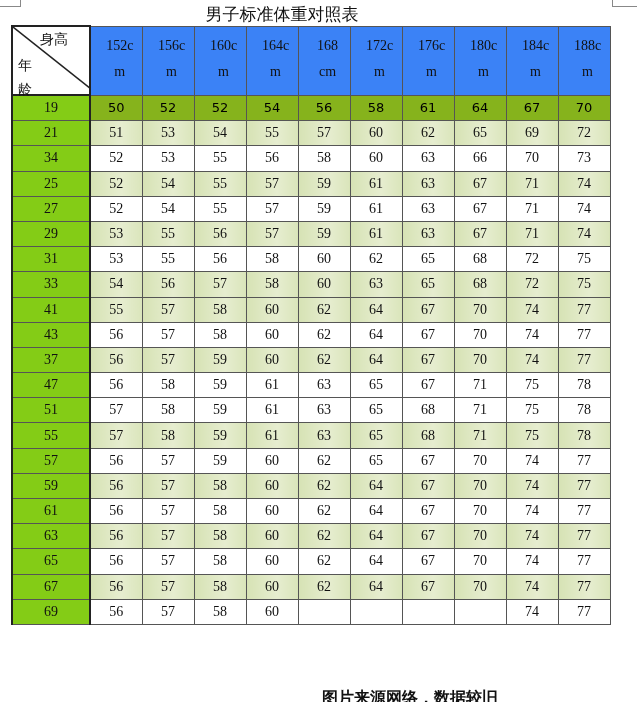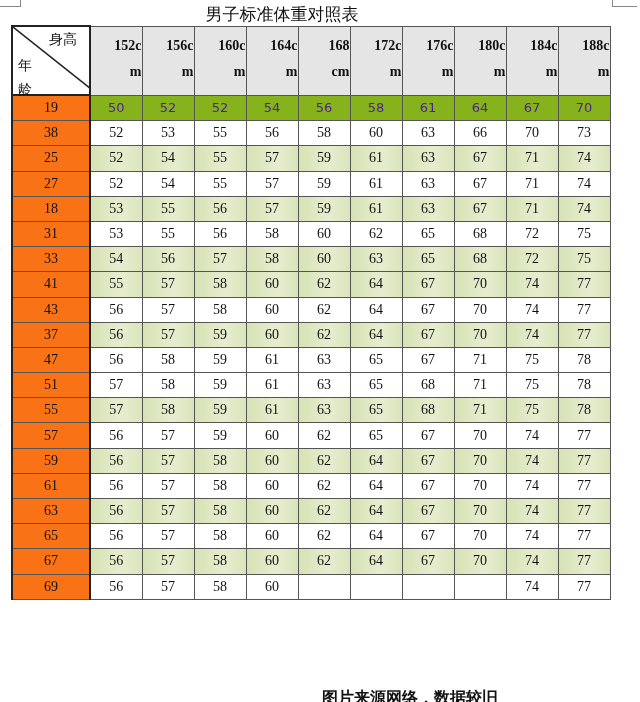--- a/index.html
+++ b/index.html
@@ -4,27 +4,27 @@
 <style>
   html, body { margin: 0; padding: 0; background: #ffffff; }
   body { width: 640px; height: 702px; overflow: hidden; position: relative; font-family: "DejaVu Serif", "Liberation Serif", serif; color: #111; }
   .corner-box { position: absolute; top: -4px; width: 24px; height: 10px; border: 1px solid #888; border-top: none; }
   .corner-box.left { left: -4px; border-left: none; }
   .corner-box.right { left: 612px; border-right: none; }
   .title { position: absolute; top: 3px; left: 0; width: 556px; text-align: center; font-family: "DejaVu Sans", sans-serif; font-size: 17px; letter-spacing: 0px; }
   .title span { margin-left: 8px; }
   table.wt { position: absolute; top: 25px; left: 11px; border-collapse: collapse; table-layout: fixed; }
   table.wt td, table.wt th { border: 1px solid #555; padding: 0; text-align: center; font-size: 14px; font-family: "Liberation Serif", serif; height: 24.2px; font-weight: normal; }
-  table.wt th.hcell { height: 62px; vertical-align: top; text-align: right; padding: 6px 0 0 7px; font-size: 14px; line-height: 26px; background: #e5e5e5; font-weight: bold; }
+  table.wt th.hcell { height: 62px; vertical-align: top; text-align: center; padding: 6px 0 0 7px; font-size: 14px; line-height: 26px; background: #3b82f6; }
   table.wt th.corner { position: relative; background: #fff; border: 2px solid #222; }
   .corner svg { position: absolute; left: 0; top: 0; }
-  .corner .top-lbl { position: absolute; right: 12px; top: 4px; font-family: "DejaVu Sans", sans-serif; font-size: 14px; }
+  .corner .top-lbl { position: absolute; right: 21px; top: 4px; font-family: "DejaVu Sans", sans-serif; font-size: 14px; }
   .corner .bot-lbl { position: absolute; left: 4px; top: 26px; font-family: "DejaVu Sans", sans-serif; font-size: 14px; line-height: 24px; width: 16px; }
-  td.age { background: #f97316; border-left: 2px solid #222 !important; border-right: 2px solid #222 !important; font-size: 14px; margin-left: 12px; }
-  tr.hl td.val { background: #86b31c; color: #4c1d95; font-family: "DejaVu Sans", sans-serif; font-size: 13px; }
+  td.age { background: #84cc16; border-left: 2px solid #222 !important; border-right: 2px solid #222 !important; font-size: 14px; margin-left: 12px; }
+  tr.hl td.val { background: #86b31c; color: #000000; font-family: "DejaVu Sans", sans-serif; font-size: 13px; }
   tr.g td.val { background: linear-gradient(90deg, #d6e2b4, #e6edcf 60%, #dae5bb); }
   tr.w td.val { background: #ffffff; }
   td.val { font-size: 14px; }
   .watermark { position: absolute; left: 320px; top: 688px; font-family: "DejaVu Sans", sans-serif; font-weight: bold; font-size: 16px; color: #111; background: #fff; padding: 0 2px; }
 </style>
 </head>
 <body>
 
 <div class="corner-box left"></div>
 <div class="corner-box right"></div>
@@ -103,24 +103,37 @@
         <td class="val">52</td>
         <td class="val">52</td>
         <td class="val">54</td>
         <td class="val">56</td>
         <td class="val">58</td>
         <td class="val">61</td>
         <td class="val">64</td>
         <td class="val">67</td>
         <td class="val">70</td>
       </tr>
-      <tr class="w">
-        <td class="age">38</td>
-        <td class="val">52</td>
+      <tr class="g">
+        <td class="age">21</td>
+        <td class="val">51</td>
         <td class="val">53</td>
+        <td class="val">54</td>
+        <td class="val">55</td>
+        <td class="val">57</td>
+        <td class="val">60</td>
+        <td class="val">62</td>
+        <td class="val">65</td>
+        <td class="val">69</td>
+        <td class="val">72</td>
+      </tr>
+      <tr class="w">
+        <td class="age">34</td>
+        <td class="val">52</td>
+        <td class="val">53</td>
         <td class="val">55</td>
         <td class="val">56</td>
         <td class="val">58</td>
         <td class="val">60</td>
         <td class="val">63</td>
         <td class="val">66</td>
         <td class="val">70</td>
         <td class="val">73</td>
       </tr>
       <tr class="g">
@@ -143,21 +156,21 @@
         <td class="val">55</td>
         <td class="val">57</td>
         <td class="val">59</td>
         <td class="val">61</td>
         <td class="val">63</td>
         <td class="val">67</td>
         <td class="val">71</td>
         <td class="val">74</td>
       </tr>
       <tr class="g">
-        <td class="age">18</td>
+        <td class="age">29</td>
         <td class="val">53</td>
         <td class="val">55</td>
         <td class="val">56</td>
         <td class="val">57</td>
         <td class="val">59</td>
         <td class="val">61</td>
         <td class="val">63</td>
         <td class="val">67</td>
         <td class="val">71</td>
         <td class="val">74</td>

